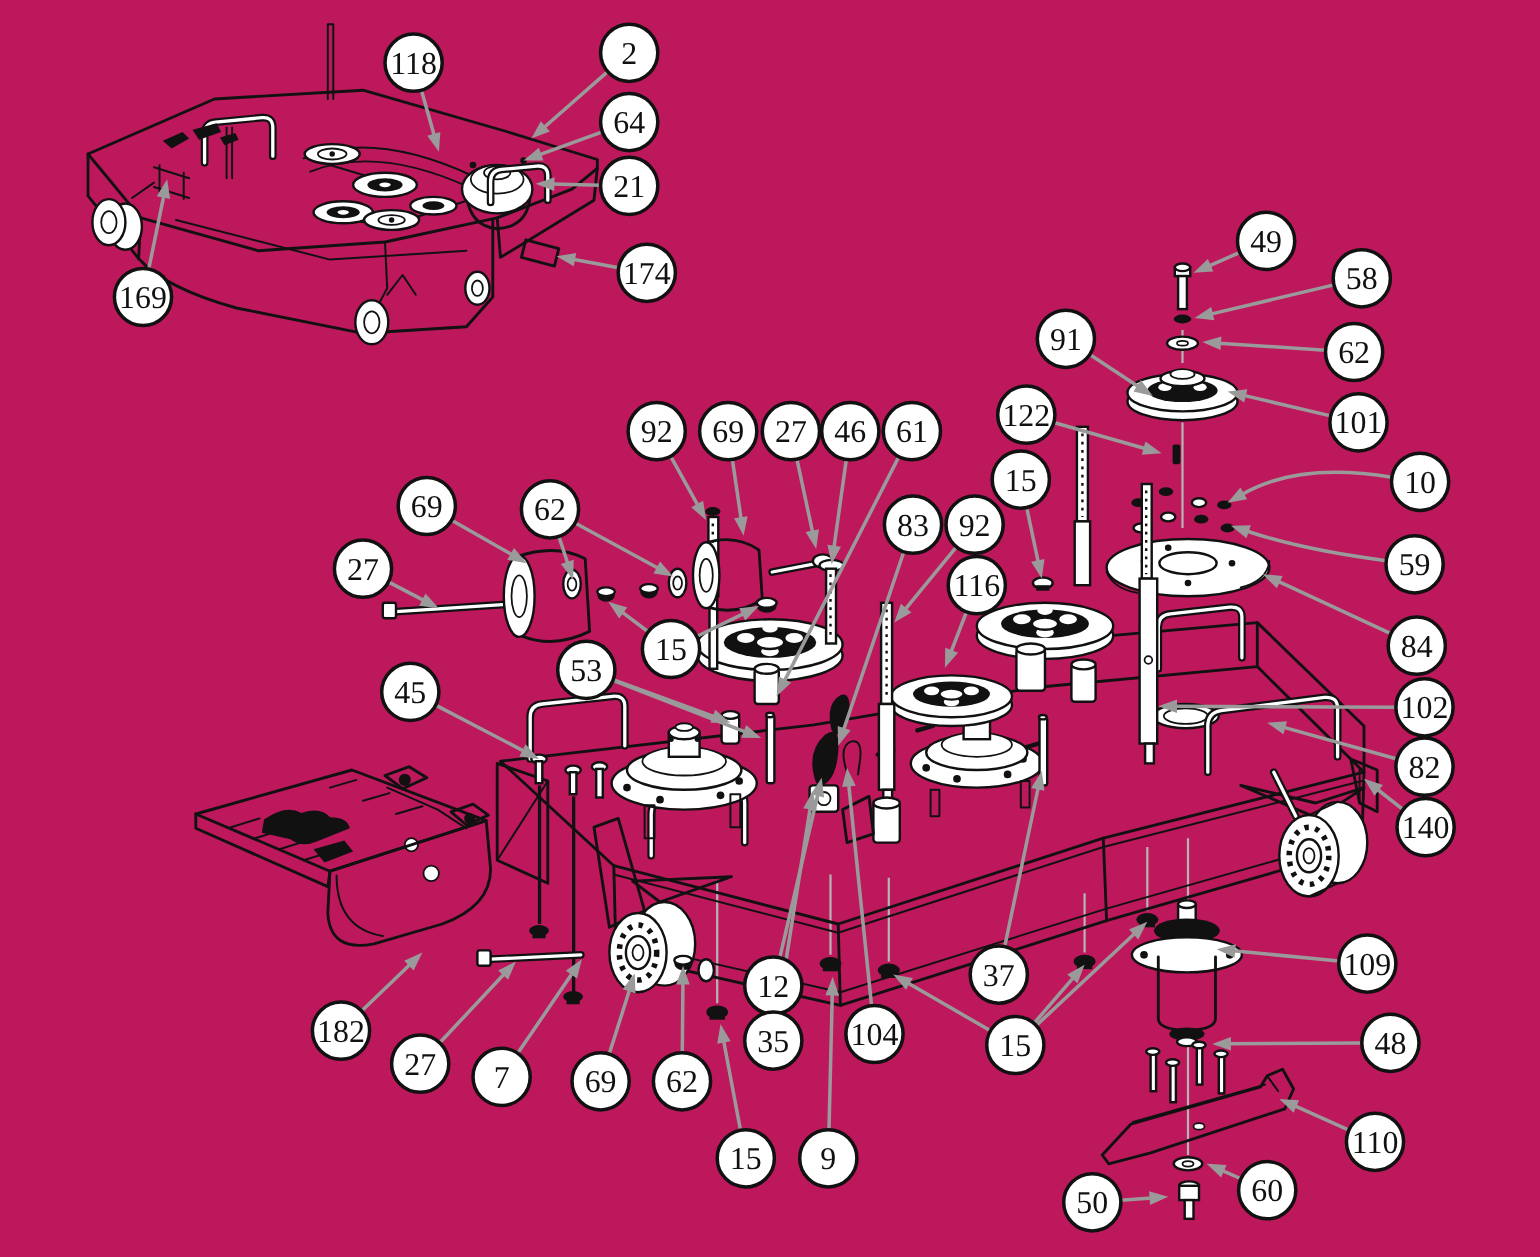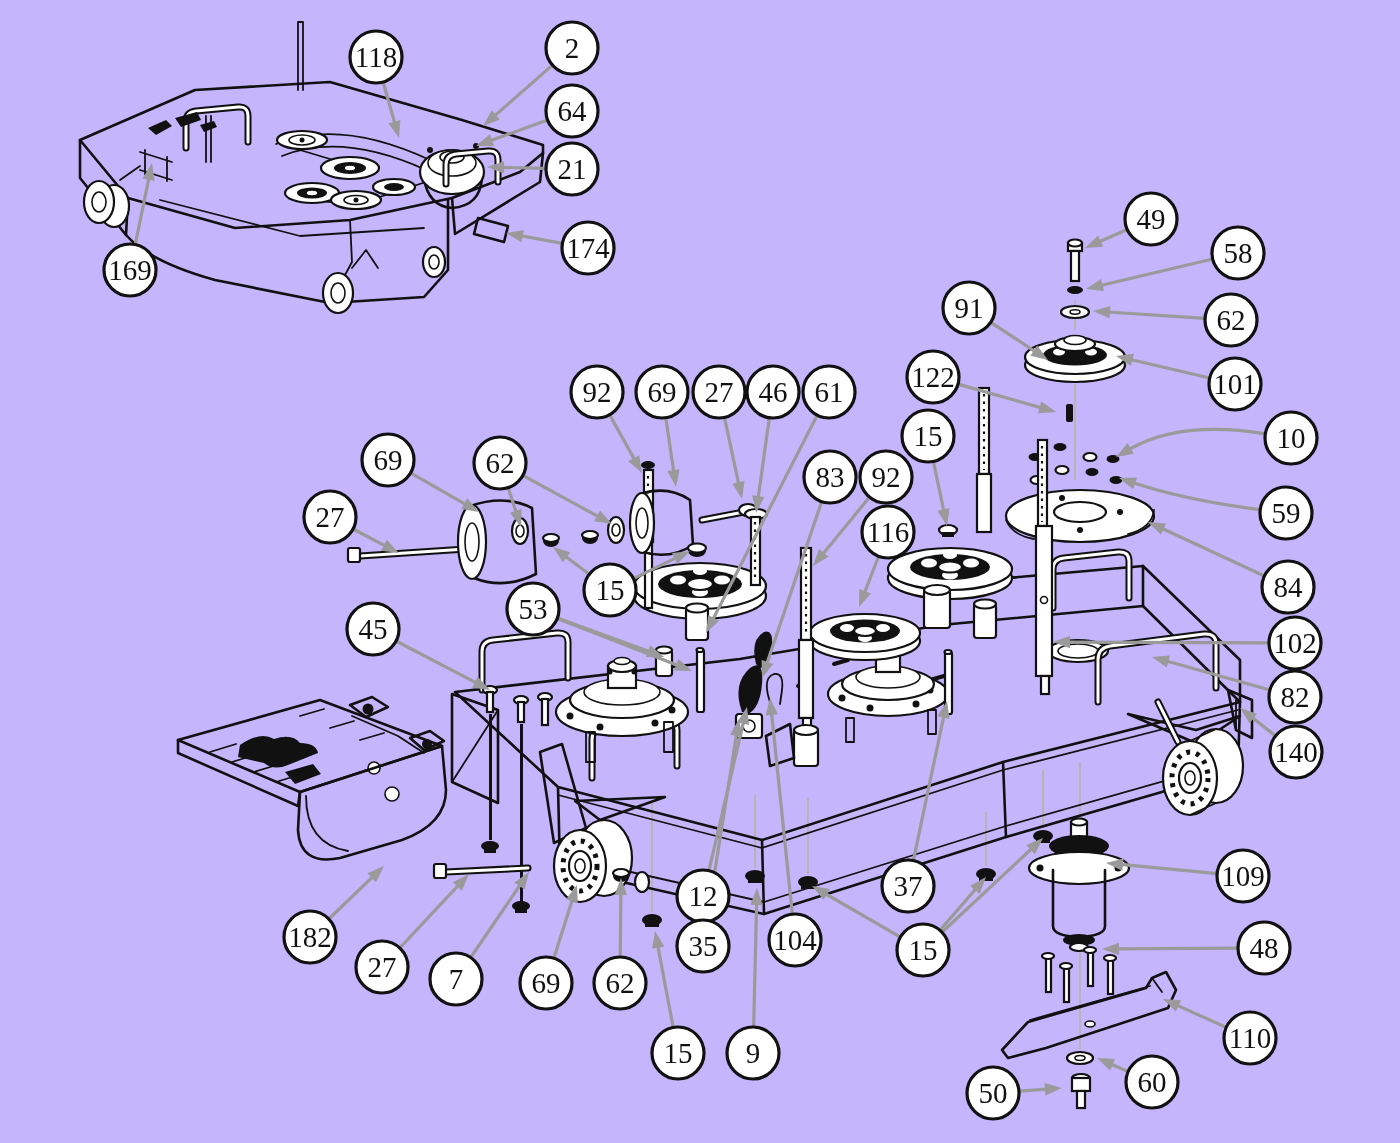--- a/index.html
+++ b/index.html
@@ -1,16 +1,16 @@
 <!DOCTYPE html>
 <html><head>
 <meta charset="utf-8">
 <style>
   html,body{margin:0;padding:0;background:#ffffff;}
-  .stage{position:relative;width:1400px;height:1143px;background:#c4b5fd;overflow:hidden;
+  .stage{position:relative;width:1400px;height:1143px;background:#be185d;overflow:hidden;
          font-family:"Liberation Serif","DejaVu Serif",serif;}
   svg{position:absolute;left:0;top:0;}
   .ln{fill:none;stroke:#111;stroke-width:2.6;stroke-linejoin:round;stroke-linecap:round;}
   .lt{fill:none;stroke:#111;stroke-width:1.8;stroke-linejoin:round;stroke-linecap:round;}
   .fb{fill:#111;stroke:none;}
   .wh{fill:#fff;stroke:#111;stroke-width:2.2;}
   .whl{fill:#fff;stroke:#111;stroke-width:1.6;}
   .tube{fill:none;stroke:#111;stroke-width:7;stroke-linejoin:round;stroke-linecap:round;}
   .tubein{fill:none;stroke:#fff;stroke-width:3;stroke-linejoin:round;stroke-linecap:round;}
   .algn{fill:none;stroke:#b5b5b5;stroke-width:2;}

